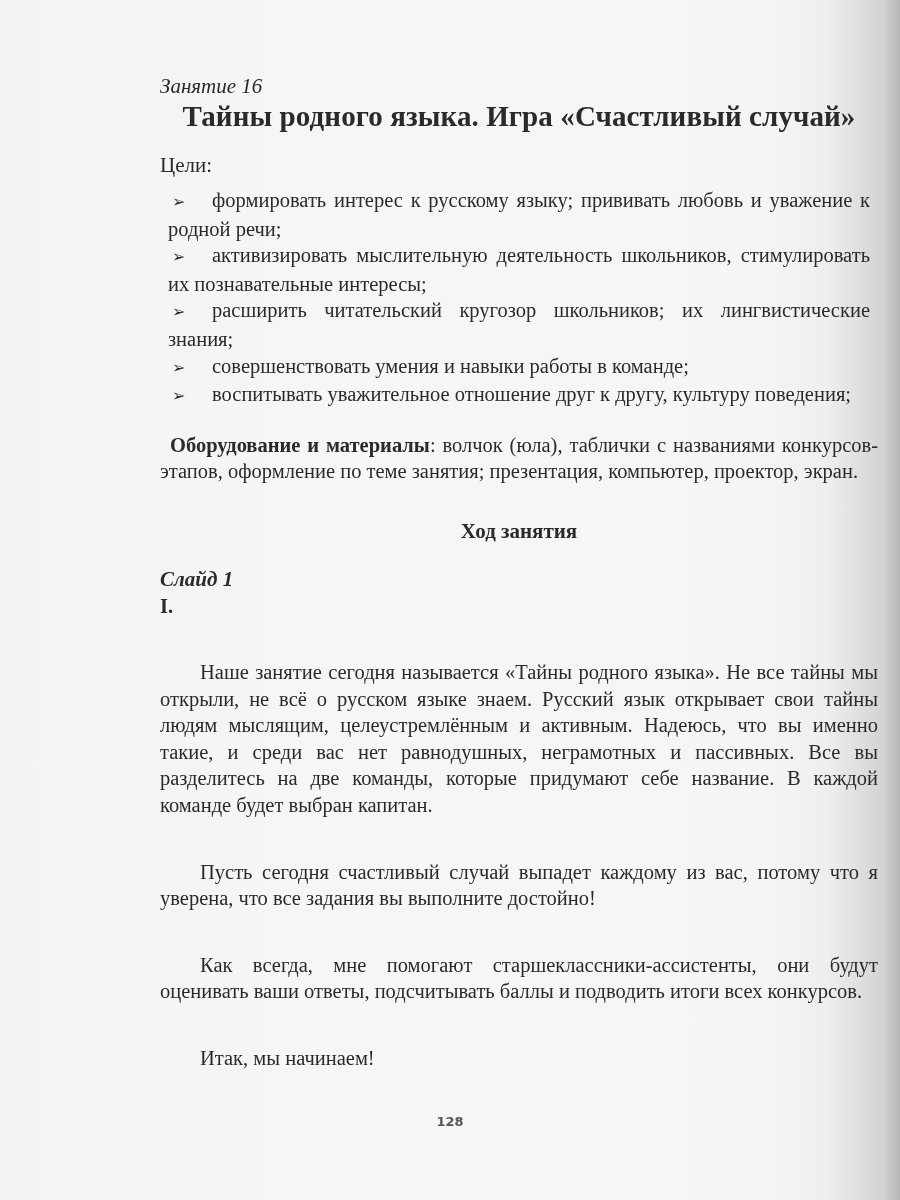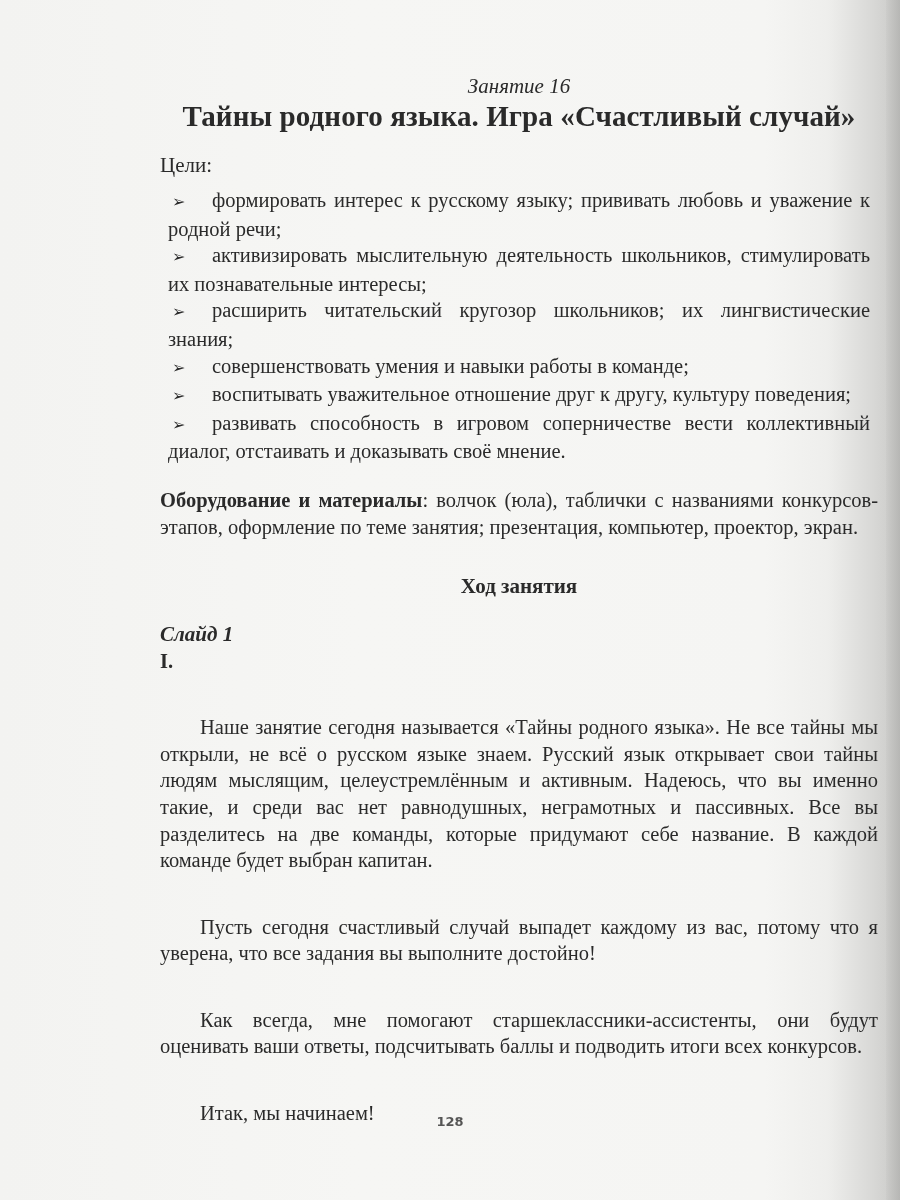--- a/index.html
+++ b/index.html
@@ -35,21 +35,21 @@
   }
   .content {
     position: absolute;
     left: 160px;
     top: 74px;
     width: 718px;
     font-size: 20.5px;
     line-height: 26.8px;
   }
   .lesson-label {
-    text-align: center;
+    text-align: left;
     font-style: italic;
     font-size: 21px;
     margin: 0;
     padding-left: 0;
     line-height: 24px;
   }
   .lesson-title {
     text-align: center;
     font-weight: bold;
     font-size: 29px;
@@ -83,20 +83,21 @@
     color: #2a2a2a;
   }
   .equipment {
     margin: 22px 0 0 0;
     text-align: justify;
     text-indent: 0;
     line-height: 26.6px;
   }
   .equipment .label {
     font-weight: bold;
+    margin-left: 10px;
   }
   .progress-heading {
     text-align: center;
     font-weight: bold;
     margin: 33px 0 0 0;
     font-size: 21px;
     line-height: 27px;
   }
   .slide-label {
     font-style: italic;
@@ -142,21 +143,20 @@
     <p class="lesson-label" data-name="lesson-label">Занятие 16</p>
     <h1 class="lesson-title" data-name="lesson-title">Тайны родного языка. Игра «Счастливый случай»</h1>
 
     <p class="goals-heading" data-name="goals-heading">Цели:</p>
     <ul class="goals-list" data-name="goals-list">
       <li class="goal-item" data-name="goal-item"><span class="arrow" data-name="arrowhead-bullet-icon">➢</span><span data-name="goal-text">формировать интерес к русскому языку; прививать любовь и уважение к родной речи;</span></li>
       <li class="goal-item" data-name="goal-item"><span class="arrow" data-name="arrowhead-bullet-icon">➢</span><span data-name="goal-text">активизировать мыслительную деятельность школьников, стимулировать их познавательные интересы;</span></li>
       <li class="goal-item" data-name="goal-item"><span class="arrow" data-name="arrowhead-bullet-icon">➢</span><span data-name="goal-text">расширить читательский кругозор школьников; их лингвистические знания;</span></li>
       <li class="goal-item" data-name="goal-item"><span class="arrow" data-name="arrowhead-bullet-icon">➢</span><span data-name="goal-text">совершенствовать умения и навыки работы в команде;</span></li>
       <li class="goal-item" data-name="goal-item"><span class="arrow" data-name="arrowhead-bullet-icon">➢</span><span data-name="goal-text">воспитывать уважительное отношение друг к другу, культуру поведения;</span></li>
-      <li class="goal-item" data-name="goal-item"><span class="arrow" data-name="arrowhead-bullet-icon">➢</span><span data-name="goal-text">развивать способность в игровом соперничестве вести коллективный диалог, отстаивать и доказывать своё мнение.</span></li>
     </ul>
 
     <p class="equipment" data-name="equipment-paragraph"><span class="label" data-name="equipment-label">Оборудование и материалы</span><span data-name="equipment-text">: волчок (юла), таблички с названиями конкурсов-этапов, оформление по теме занятия; презентация, компьютер, проектор, экран.</span></p>
 
     <h2 class="progress-heading" data-name="progress-heading">Ход занятия</h2>
 
     <p class="slide-label" data-name="slide-label">Слайд 1</p>
     <p class="section-num" data-name="section-number">I.</p>
 
     <p class="para" data-name="body-paragraph"><span style="display:inline-block;width:0;"></span><span data-name="paragraph-text">Наше занятие сегодня называется «Тайны родного языка». Не все тайны мы открыли, не всё о русском языке знаем. Русский язык открывает свои тайны людям мыслящим, целеустремлённым и активным. Надеюсь, что вы именно такие, и среди вас нет равнодушных, неграмотных и пассивных. Все вы разделитесь на две команды, которые придумают себе название. В каждой команде будет выбран капитан.</span></p>

